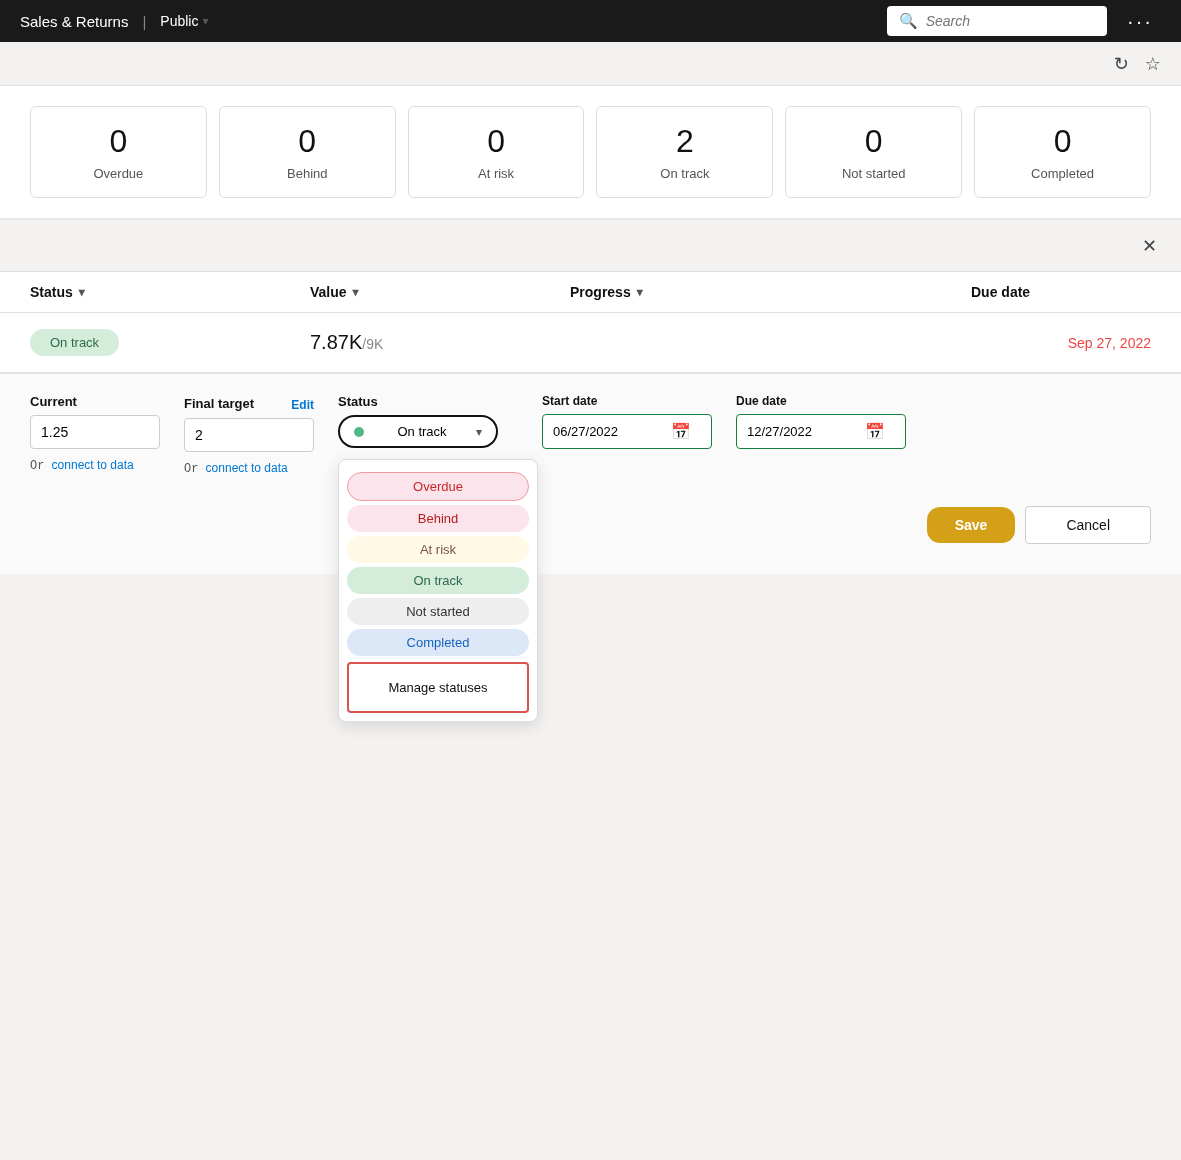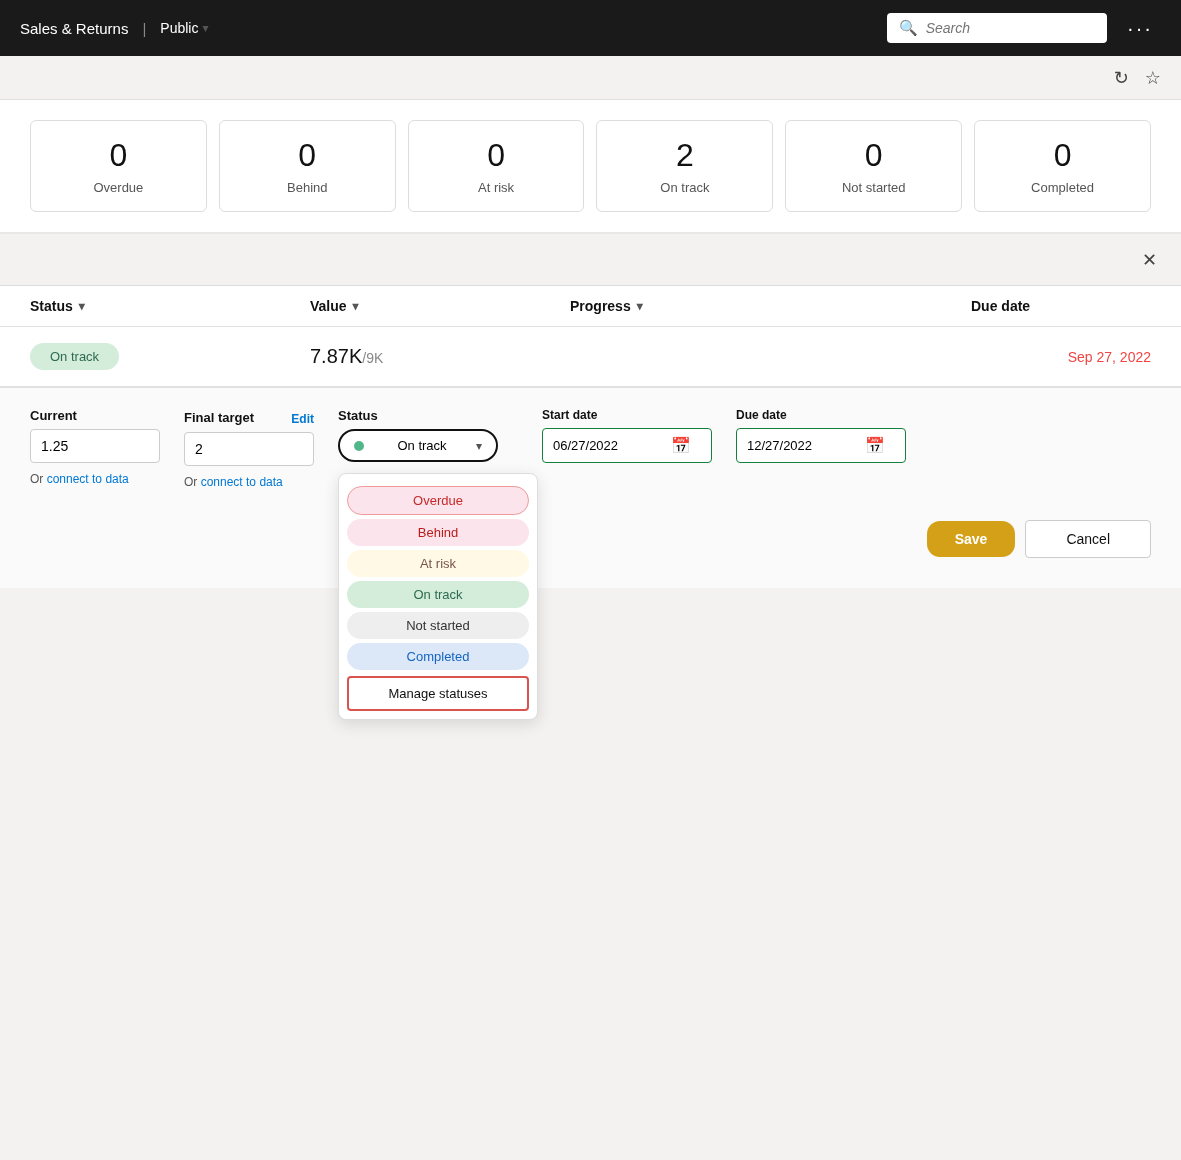--- a/index.html
+++ b/index.html
@@ -1,21 +1,21 @@
 <!DOCTYPE html>
 <html><head>
   <meta charset="utf-8">
   <style>
     * { box-sizing: border-box; margin: 0; padding: 0; }
     body { font-family: 'Segoe UI', Arial, sans-serif; background: #f3f2f1; width: 1181px; min-height: 1160px; }
 
     
     .header {
       background: #1a1a1a;
-      height: 56px;
+      height: 42px;
       display: flex;
       align-items: center;
       padding: 16px 20px;
       justify-content: space-between;
     }
     .header-left {
       display: flex;
       align-items: center;
       color: white;
       font-size: 15px;
@@ -212,20 +212,21 @@
     .connect-link {
       font-size: 12px;
       color: #0078d4;
       cursor: pointer;
       text-decoration: none;
       margin-top: 4px;
     }
     .connect-text {
       font-size: 12px;
       color: #555;
+      font-family: Liberation Mono, monospace;
     }
 
     
     .status-dropdown-wrapper {
       position: relative;
     }
     .status-select-btn {
       display: flex;
       align-items: center;
       justify-content: space-between;
@@ -273,21 +274,21 @@
     .dropdown-item.behind   { background: #fce4ec; color: #b71c1c; border: none; }
     .dropdown-item.at-risk  { background: #fff9e6; color: #795548; border: none; }
     .dropdown-item.on-track { background: #d4edda; color: #2d6a4f; border: none; }
     .dropdown-item.not-started { background: #eeeeee; color: #333; border: none; }
     .dropdown-item.completed { background: #dce8f8; color: #1565c0; border: none; }
 
     .manage-statuses-item {
       display: flex;
       align-items: center;
       justify-content: center;
-      padding: 8px 10px;
+      padding: 16px 10px;
       font-size: 13px;
       color: #111;
       cursor: pointer;
       border: 2px solid #d9534f;
       border-radius: 4px;
       margin-top: 6px;
     }
 
     
     .date-group {

